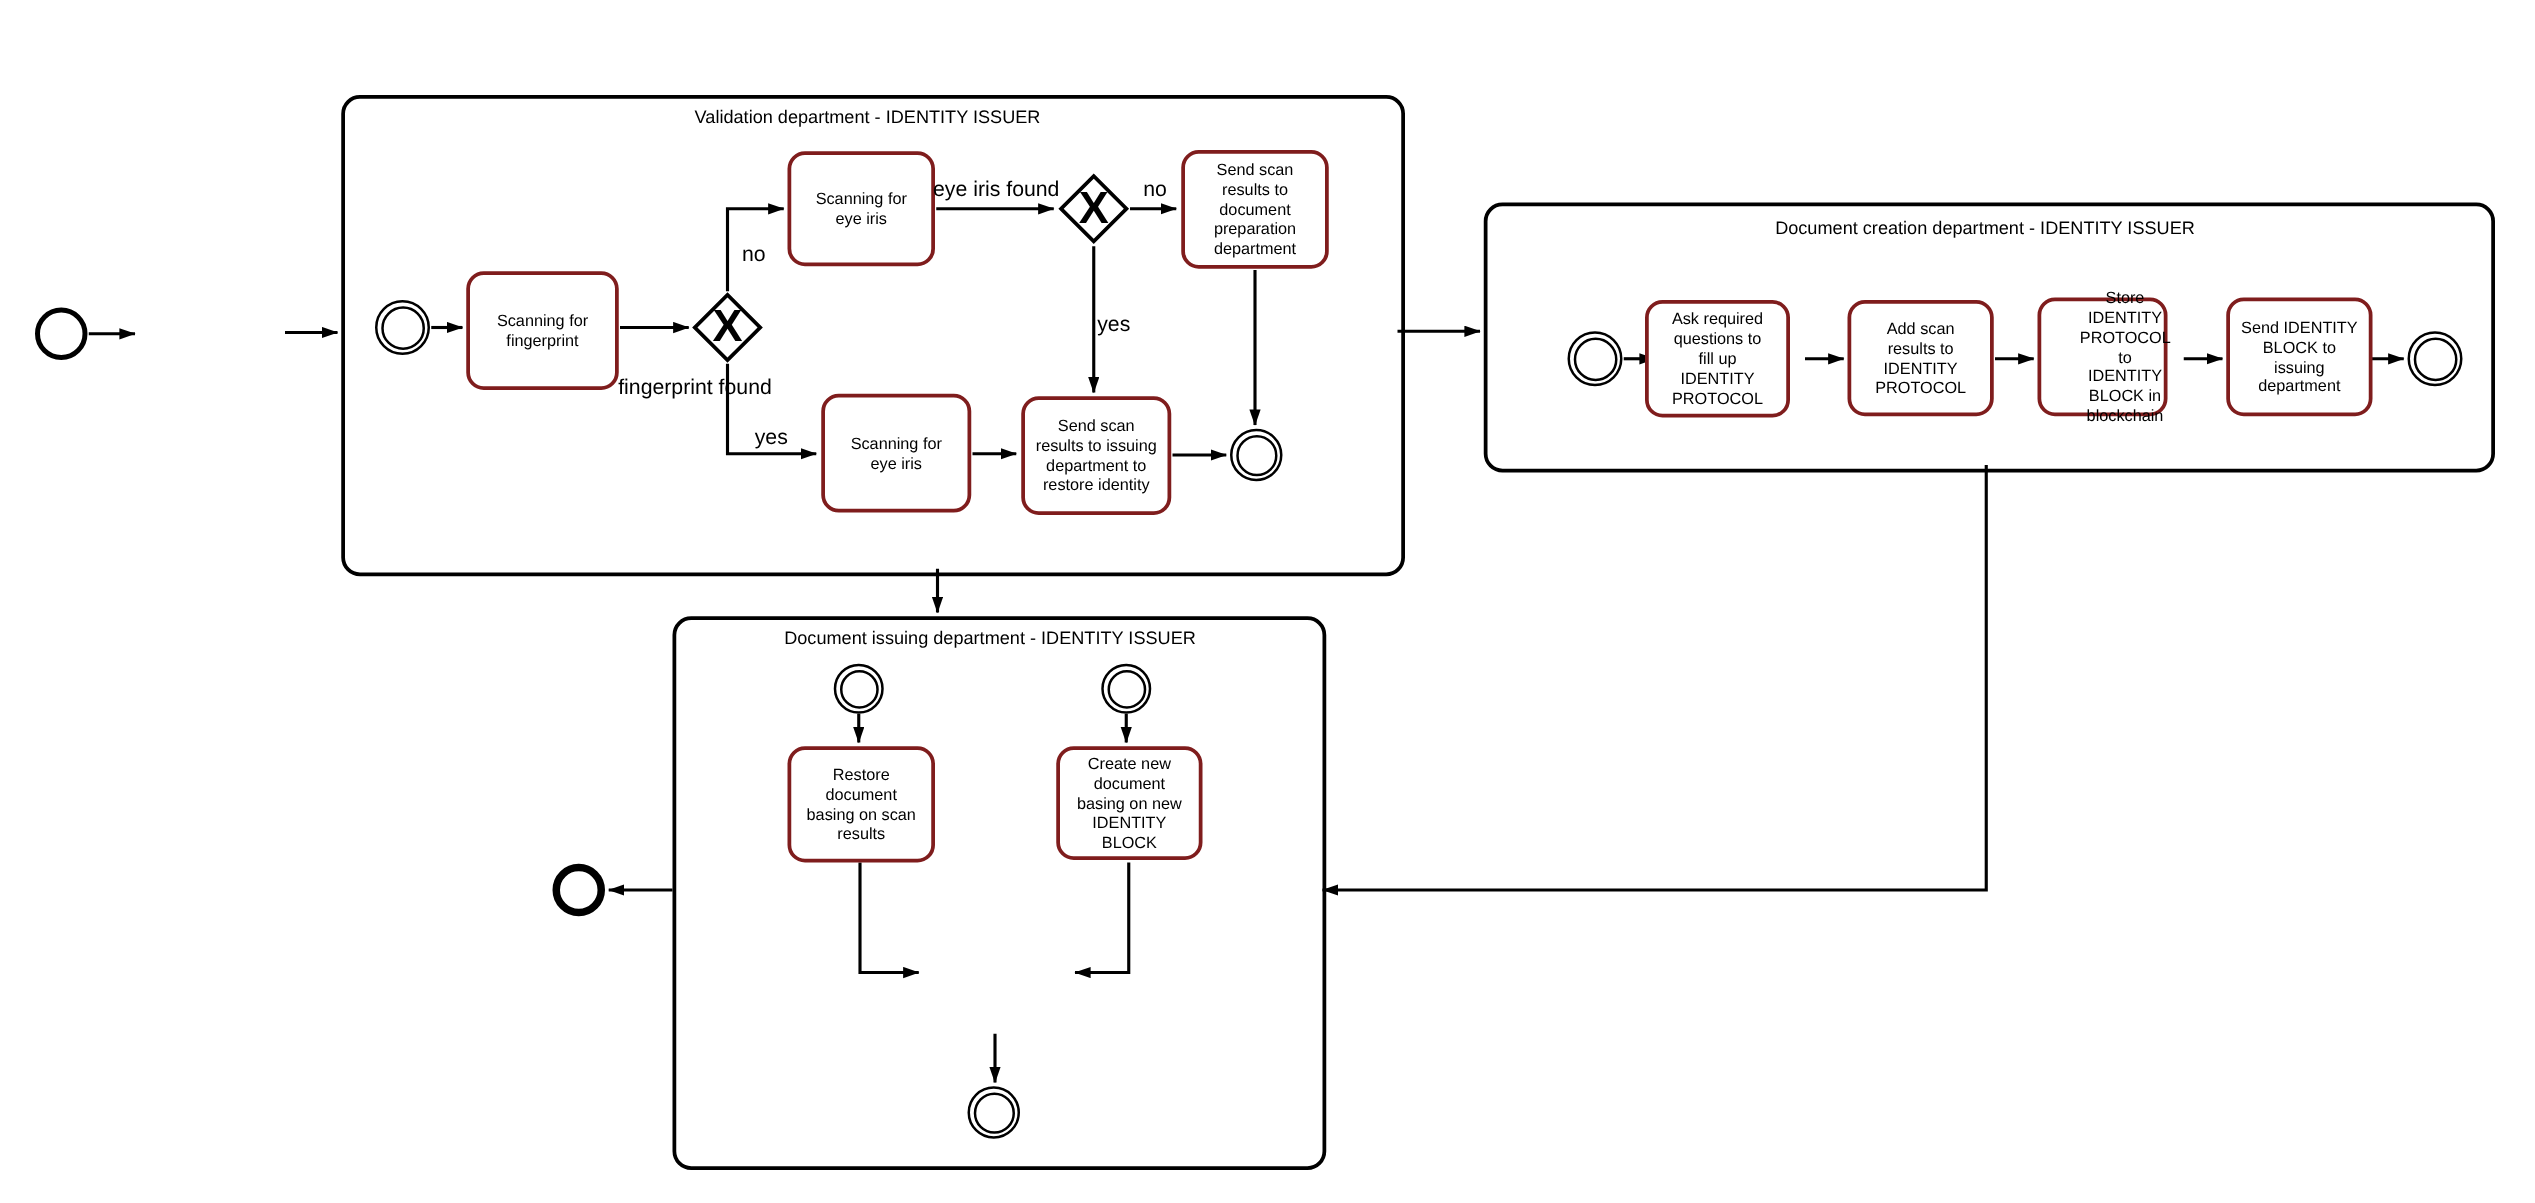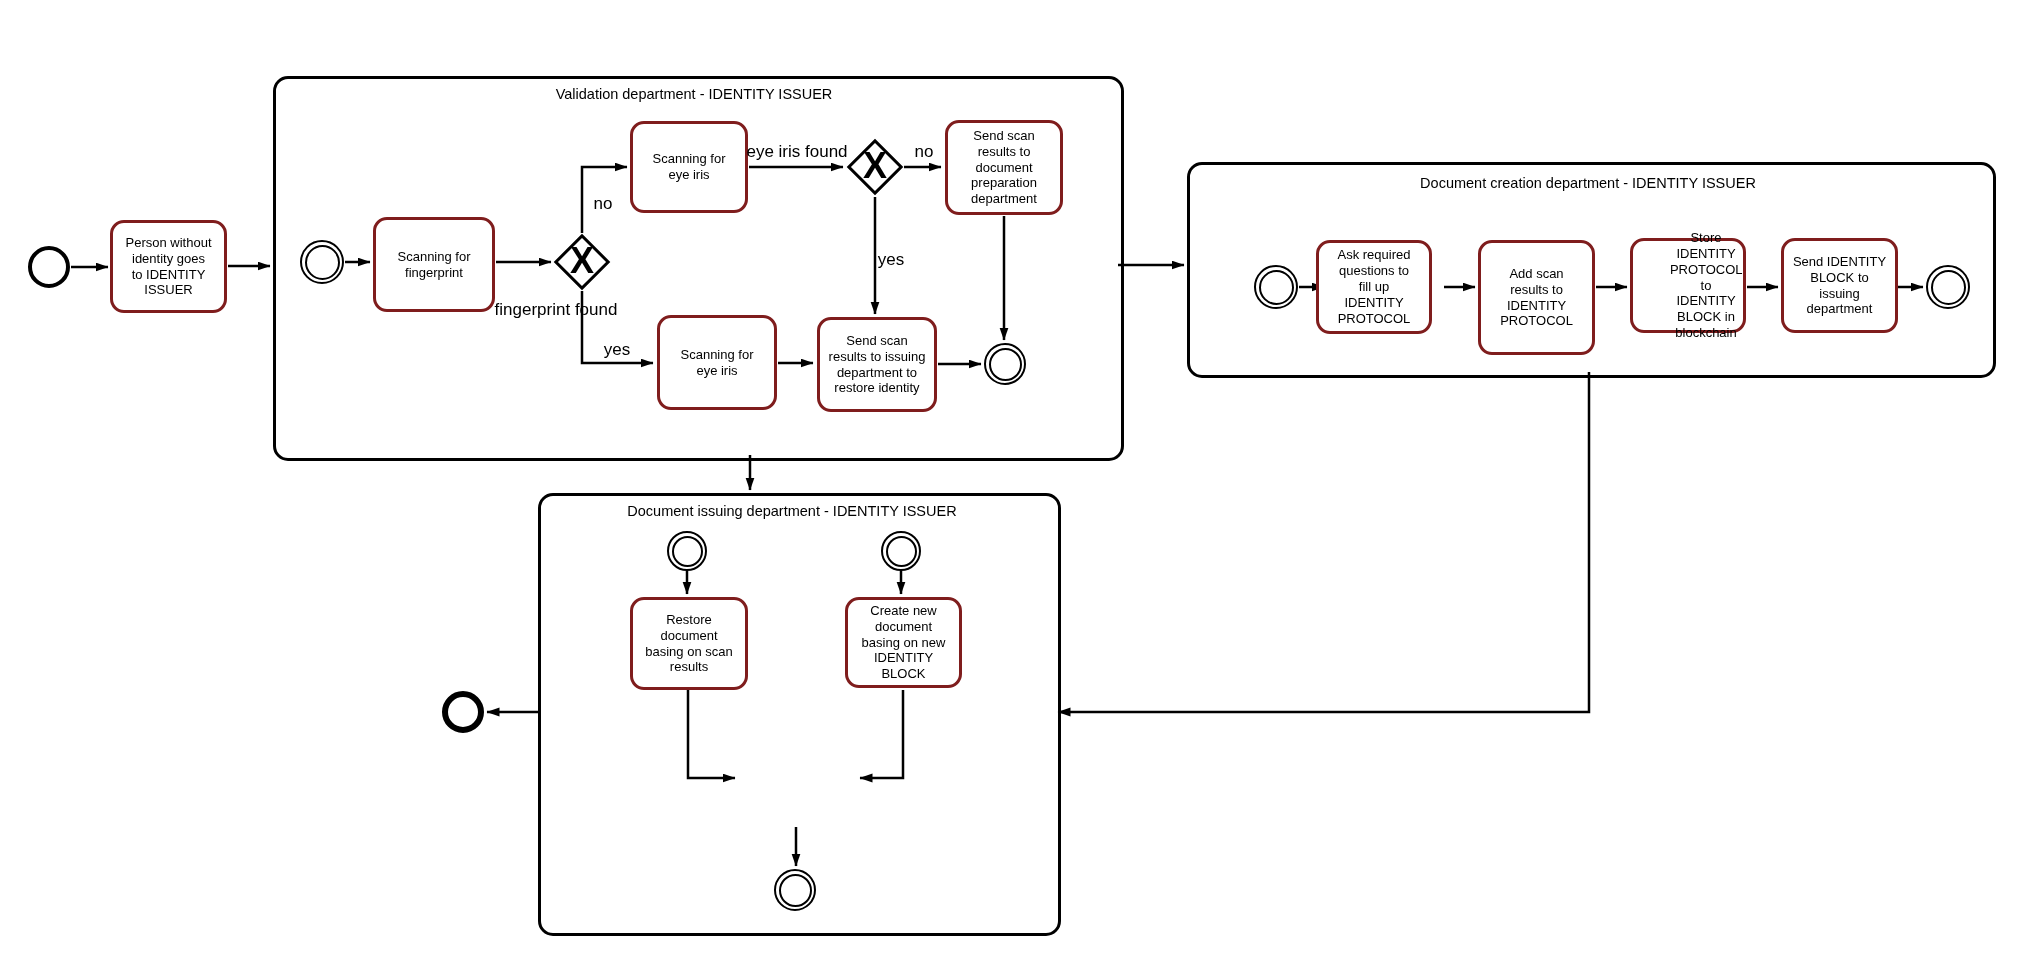--- a/index.html
+++ b/index.html
@@ -103,49 +103,45 @@
     <div class="event-inner"></div>
   </div>
   <div class="event event-double" style="left:881px;top:531px;width:40px;height:40px;">
     <div class="event-inner"></div>
   </div>
   <div class="event event-double" style="left:774px;top:869px;width:42px;height:42px;">
     <div class="event-inner"></div>
   </div>
   <div class="event event-end-thick" style="left:442px;top:691px;width:42px;height:42px;"></div>
 
-  <div class="task" style="left:110px;top:220px;width:117px;height:93px;">Person without
-identity goes
-to IDENTITY
-ISSUER</div>
   <div class="task" style="left:373px;top:217px;width:122px;height:95px;">Scanning for
 fingerprint</div>
   <div class="task" style="left:630px;top:121px;width:118px;height:92px;">Scanning for
 eye iris</div>
   <div class="task" style="left:945px;top:120px;width:118px;height:95px;">Send scan
 results to
 document
 preparation
 department</div>
   <div class="task" style="left:657px;top:315px;width:120px;height:95px;">Scanning for
 eye iris</div>
   <div class="task" style="left:817px;top:317px;width:120px;height:95px;">Send scan
 results to issuing
 department to
 restore identity</div>
   <div class="task" style="left:1316px;top:240px;width:116px;height:94px;">Ask required
 questions to
 fill up
 IDENTITY
 PROTOCOL</div>
-  <div class="task" style="left:1478px;top:240px;width:117px;height:115px;">Add scan
+  <div class="task" style="left:1478px;top:240px;width:117px;height:93px;">Add scan
 results to
 IDENTITY
 PROTOCOL</div>
-  <div class="task" style="left:1630px;top:238px;width:116px;height:95px;padding-left:38px;">Store IDENTITY
+  <div class="task" style="left:1630px;top:238px;width:104px;height:95px;padding-left:38px;">Store IDENTITY
 PROTOCOL to
 IDENTITY
 BLOCK in
 blockchain</div>
   <div class="task" style="left:1781px;top:238px;width:117px;height:95px;">Send IDENTITY
 BLOCK to
 issuing
 department</div>
   <div class="task" style="left:630px;top:597px;width:118px;height:93px;">Restore
 document

